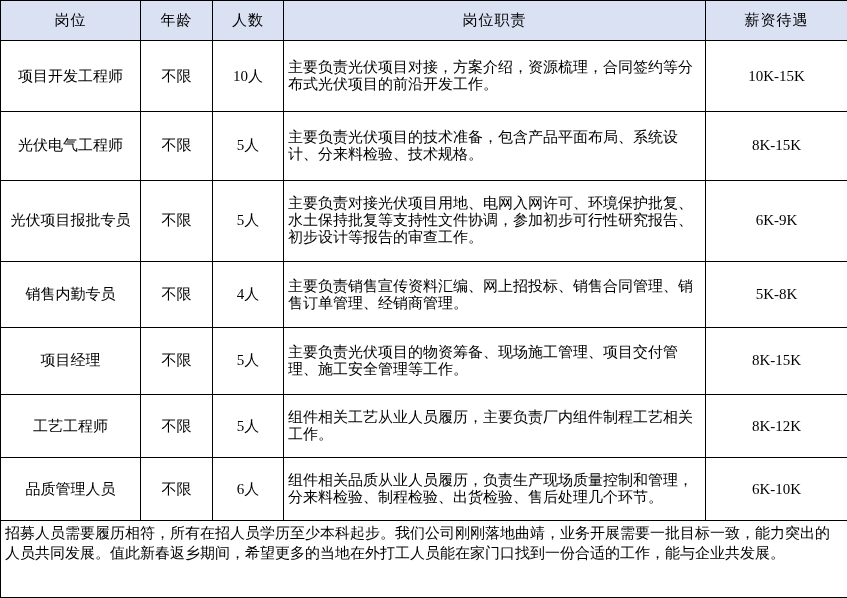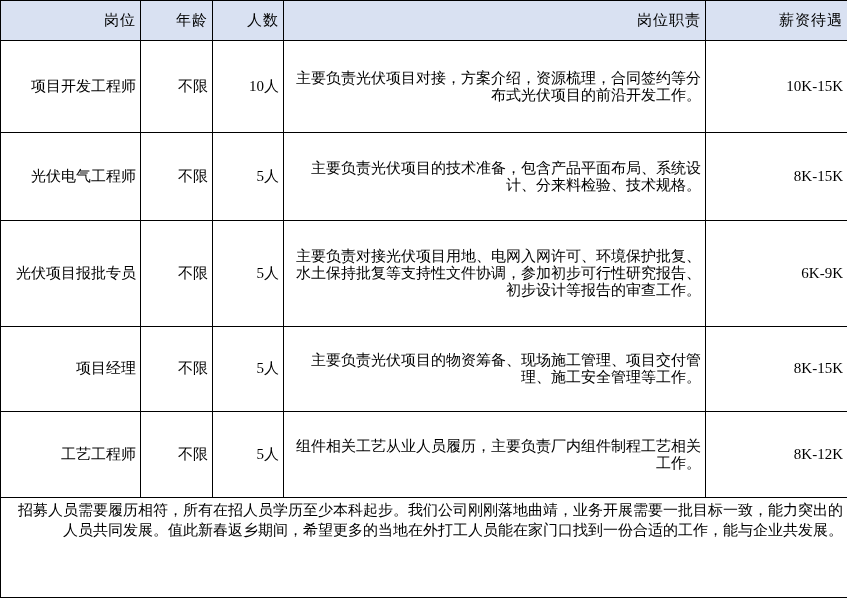--- a/index.html
+++ b/index.html
@@ -22,21 +22,20 @@
     background: #ffffff;
   }
   table.recruit th,
   table.recruit td {
     border: 1px solid #000000;
     box-sizing: border-box;
     font-size: 15px;
     font-weight: normal;
     padding: 2px 4px;
     overflow: hidden;
-    text-align: right;
   }
   
   col.c-pos  { width: 140px; }
   col.c-age  { width: 72px;  }
   col.c-cnt  { width: 71px;  }
   col.c-duty { width: 422px; }
   col.c-sal  { width: 142px; }
 
   thead tr { height: 40px; }
   thead th {
@@ -112,31 +111,45 @@
         <td class="cell-center">8K-15K</td>
       </tr>
       <tr>
         <td class="cell-center">光伏项目报批专员</td>
         <td class="cell-center">不限</td>
         <td class="cell-center">5人</td>
         <td class="cell-duty">主要负责对接光伏项目用地、电网入网许可、环境保护批复、水土保持批复等支持性文件协调，参加初步可行性研究报告、初步设计等报告的审查工作。</td>
         <td class="cell-center">6K-9K</td>
       </tr>
       <tr>
+        <td class="cell-center">销售内勤专员</td>
+        <td class="cell-center">不限</td>
+        <td class="cell-center">4人</td>
+        <td class="cell-duty">主要负责销售宣传资料汇编、网上招投标、销售合同管理、销售订单管理、经销商管理。</td>
+        <td class="cell-center">5K-8K</td>
+      </tr>
+      <tr>
         <td class="cell-center">项目经理</td>
         <td class="cell-center">不限</td>
         <td class="cell-center">5人</td>
         <td class="cell-duty">主要负责光伏项目的物资筹备、现场施工管理、项目交付管理、施工安全管理等工作。</td>
         <td class="cell-center">8K-15K</td>
       </tr>
       <tr>
         <td class="cell-center">工艺工程师</td>
         <td class="cell-center">不限</td>
         <td class="cell-center">5人</td>
         <td class="cell-duty">组件相关工艺从业人员履历，主要负责厂内组件制程工艺相关工作。</td>
         <td class="cell-center">8K-12K</td>
       </tr>
+      <tr>
+        <td class="cell-center">品质管理人员</td>
+        <td class="cell-center">不限</td>
+        <td class="cell-center">6人</td>
+        <td class="cell-duty">组件相关品质从业人员履历，负责生产现场质量控制和管理，分来料检验、制程检验、出货检验、售后处理几个环节。</td>
+        <td class="cell-center">6K-10K</td>
+      </tr>
       <tr class="footer-row">
         <td class="footer-cell" colspan="5">招募人员需要履历相符，所有在招人员学历至少本科起步。我们公司刚刚落地曲靖，业务开展需要一批目标一致，能力突出的人员共同发展。值此新春返乡期间，希望更多的当地在外打工人员能在家门口找到一份合适的工作，能与企业共发展。</td>
       </tr>
     </tbody>
   </table>
 </div>
 
 </body></html>

